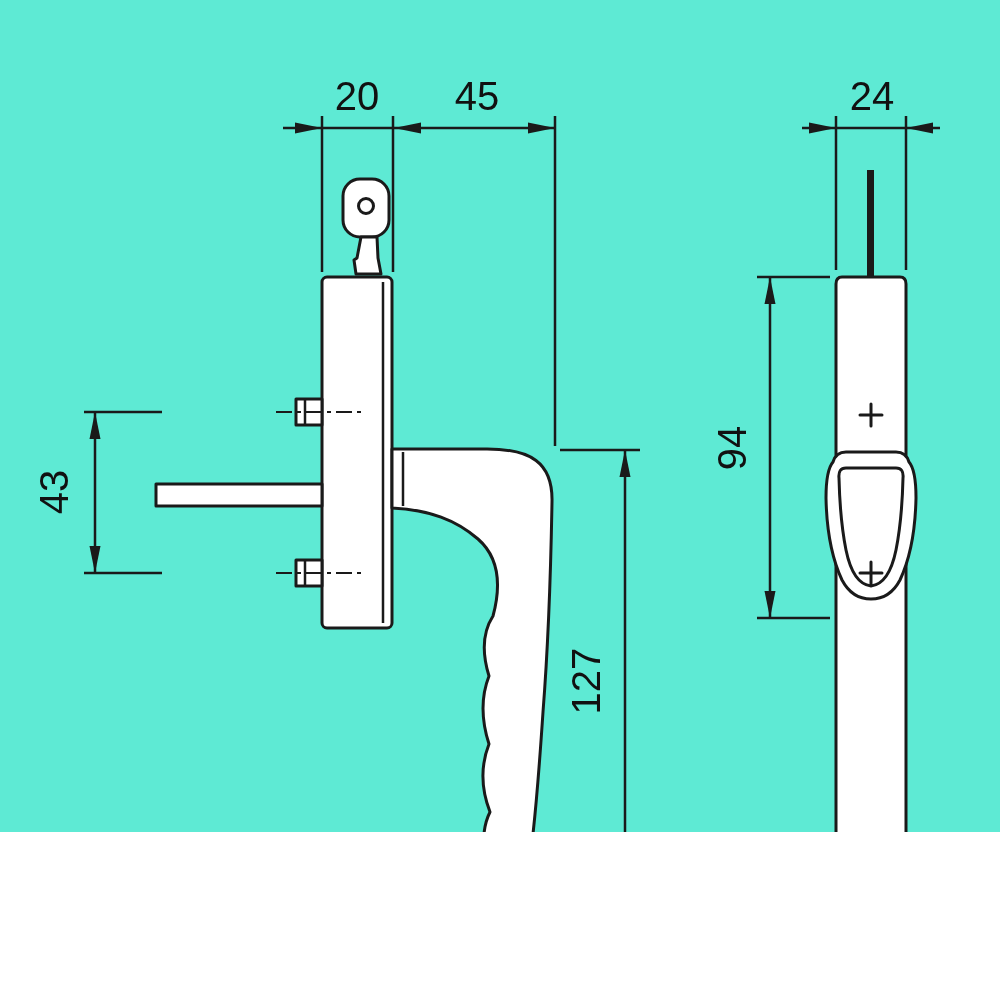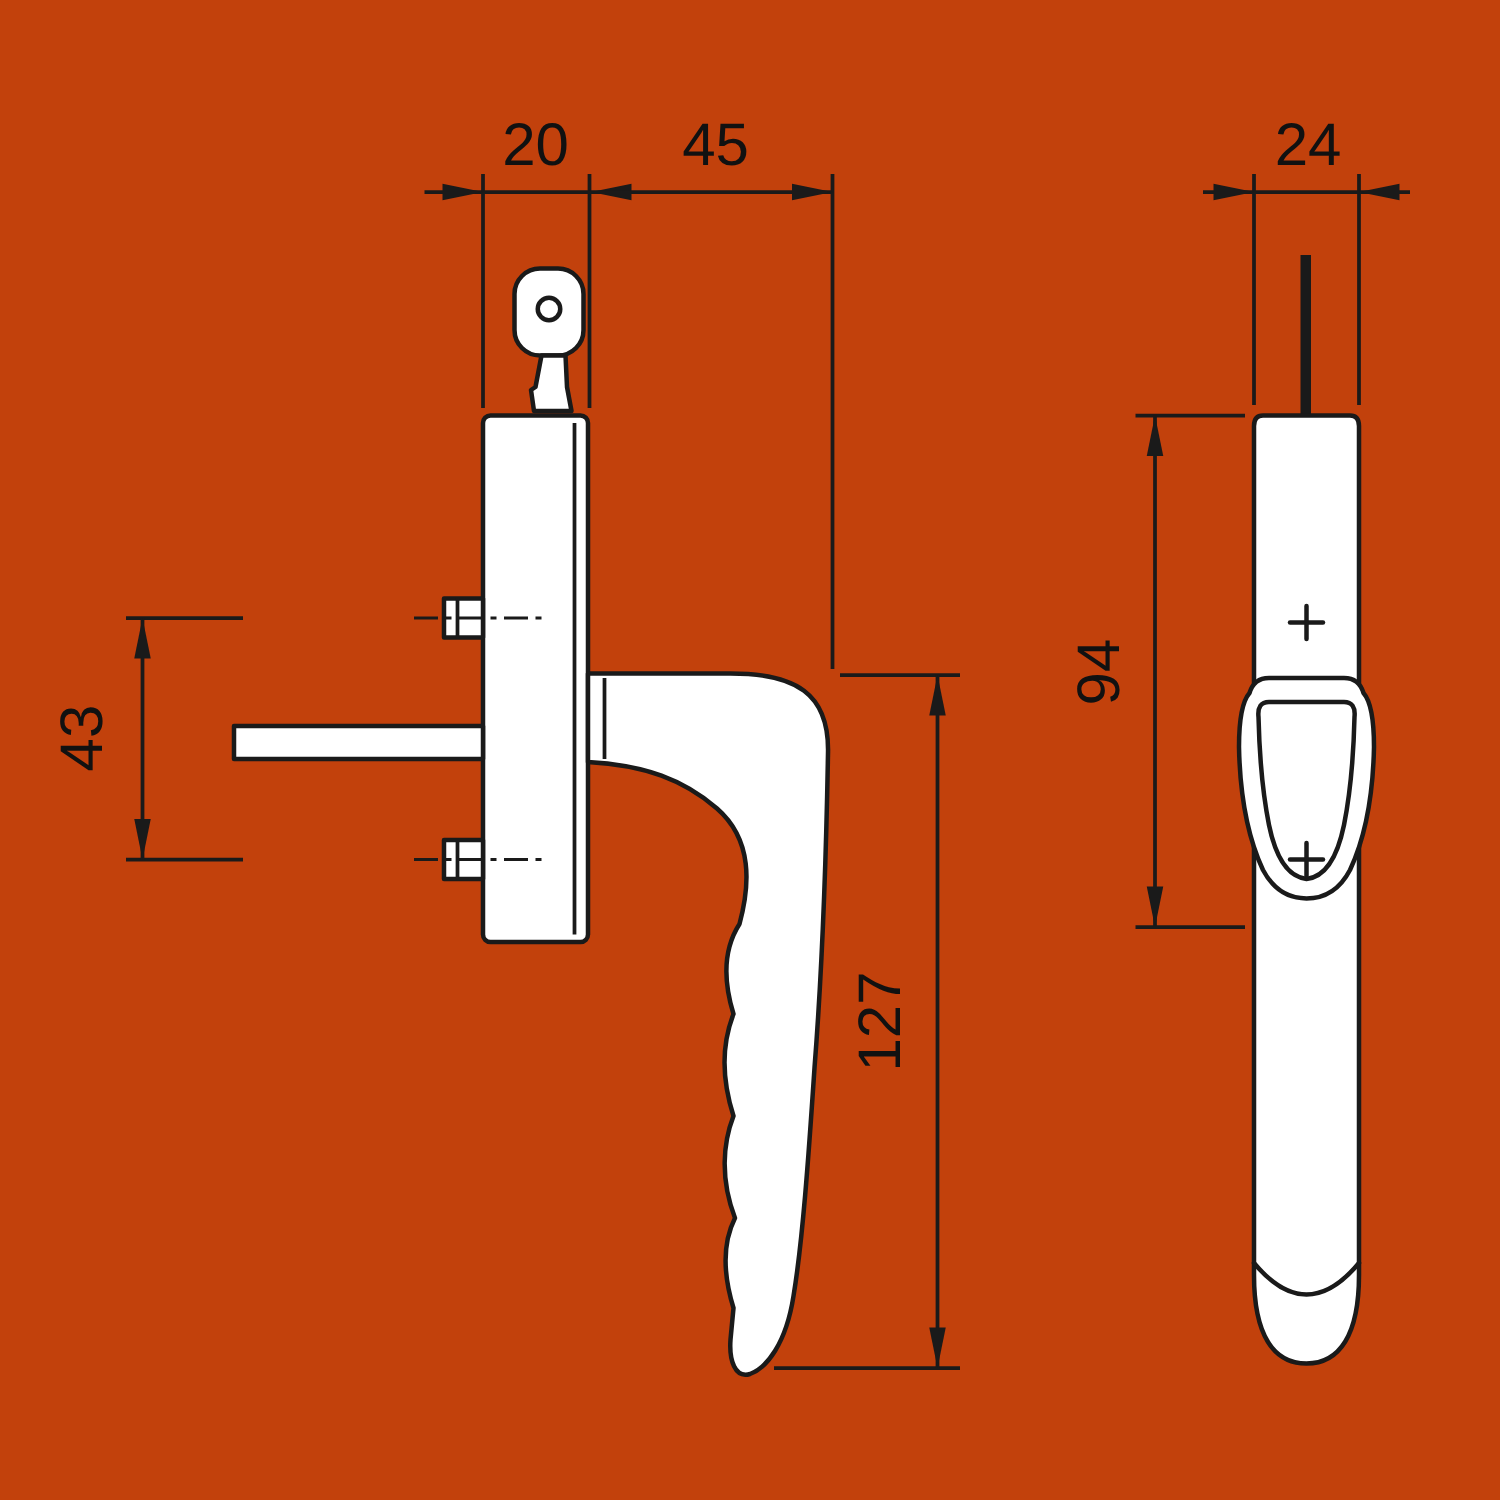--- a/index.html
+++ b/index.html
@@ -1,16 +1,16 @@
 <!DOCTYPE html>
 <html><head>
 <meta charset="utf-8">
 <style>
   html,body{margin:0;padding:0;background:#fff;}
-  .canvas{position:relative;width:1000px;height:1000px;background:#c2410c;overflow:hidden;}
+  .canvas{position:relative;width:1000px;height:832px;background:#5eead4;overflow:hidden;}
   svg{display:block;}
   .outline{fill:#ffffff;stroke:#1a1a1a;stroke-width:3;stroke-linejoin:round;stroke-linecap:round;}
   .stroke{fill:none;stroke:#1a1a1a;stroke-width:3;stroke-linejoin:round;stroke-linecap:round;}
   .thin{fill:none;stroke:#1a1a1a;stroke-width:2.5;stroke-linecap:butt;}
   .cl{fill:none;stroke:#1a1a1a;stroke-width:2;stroke-dasharray:16 5 4 5;}
   .arrow{fill:#1a1a1a;stroke:none;}
   .solid{fill:#1a1a1a;stroke:none;}
   .dimtext{font-family:"Liberation Sans",sans-serif;font-size:40px;fill:#111;text-anchor:middle;}
 </style>
 </head>

